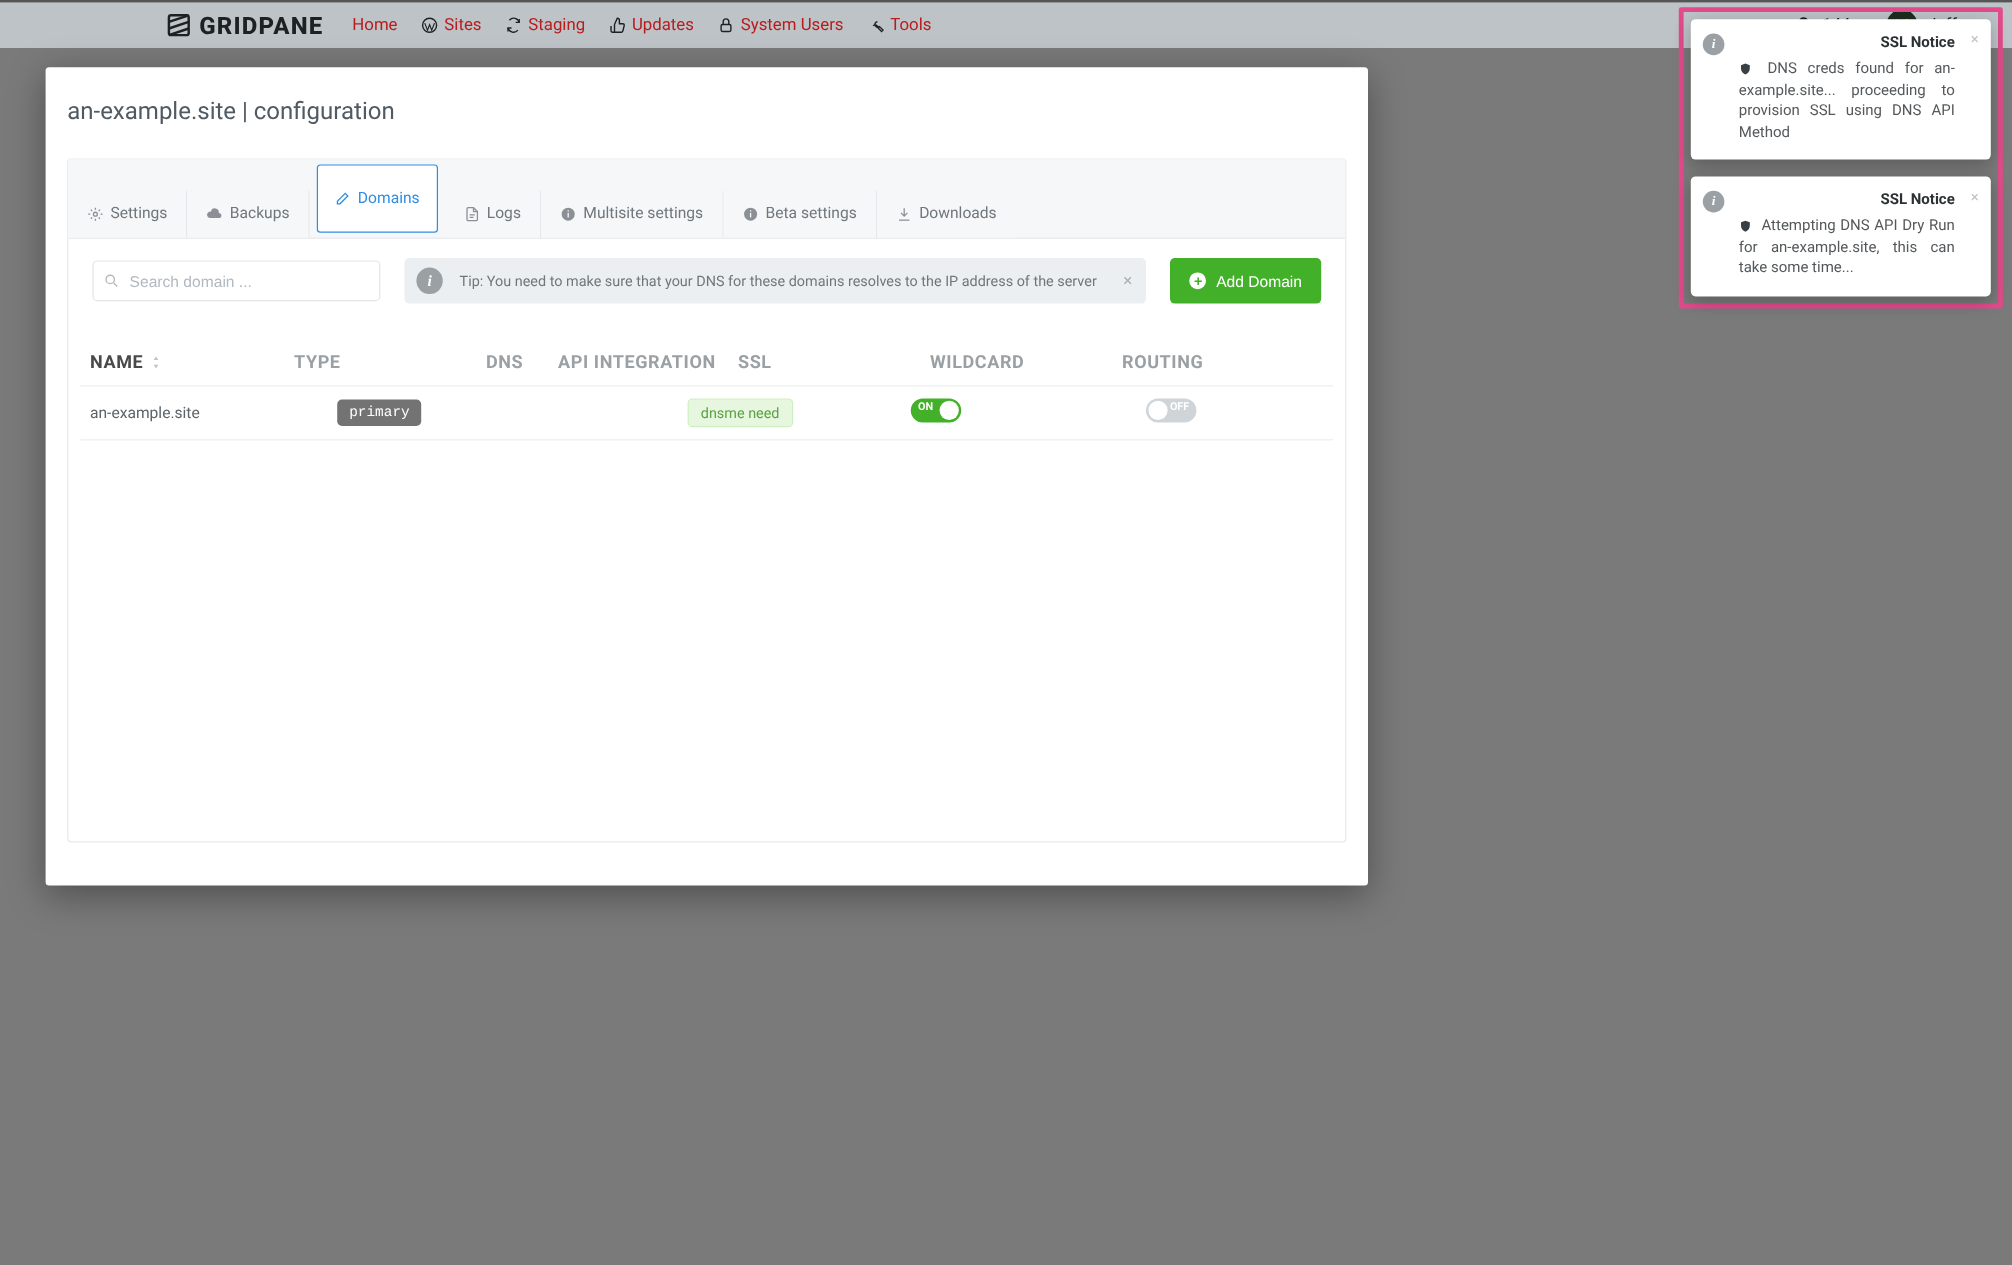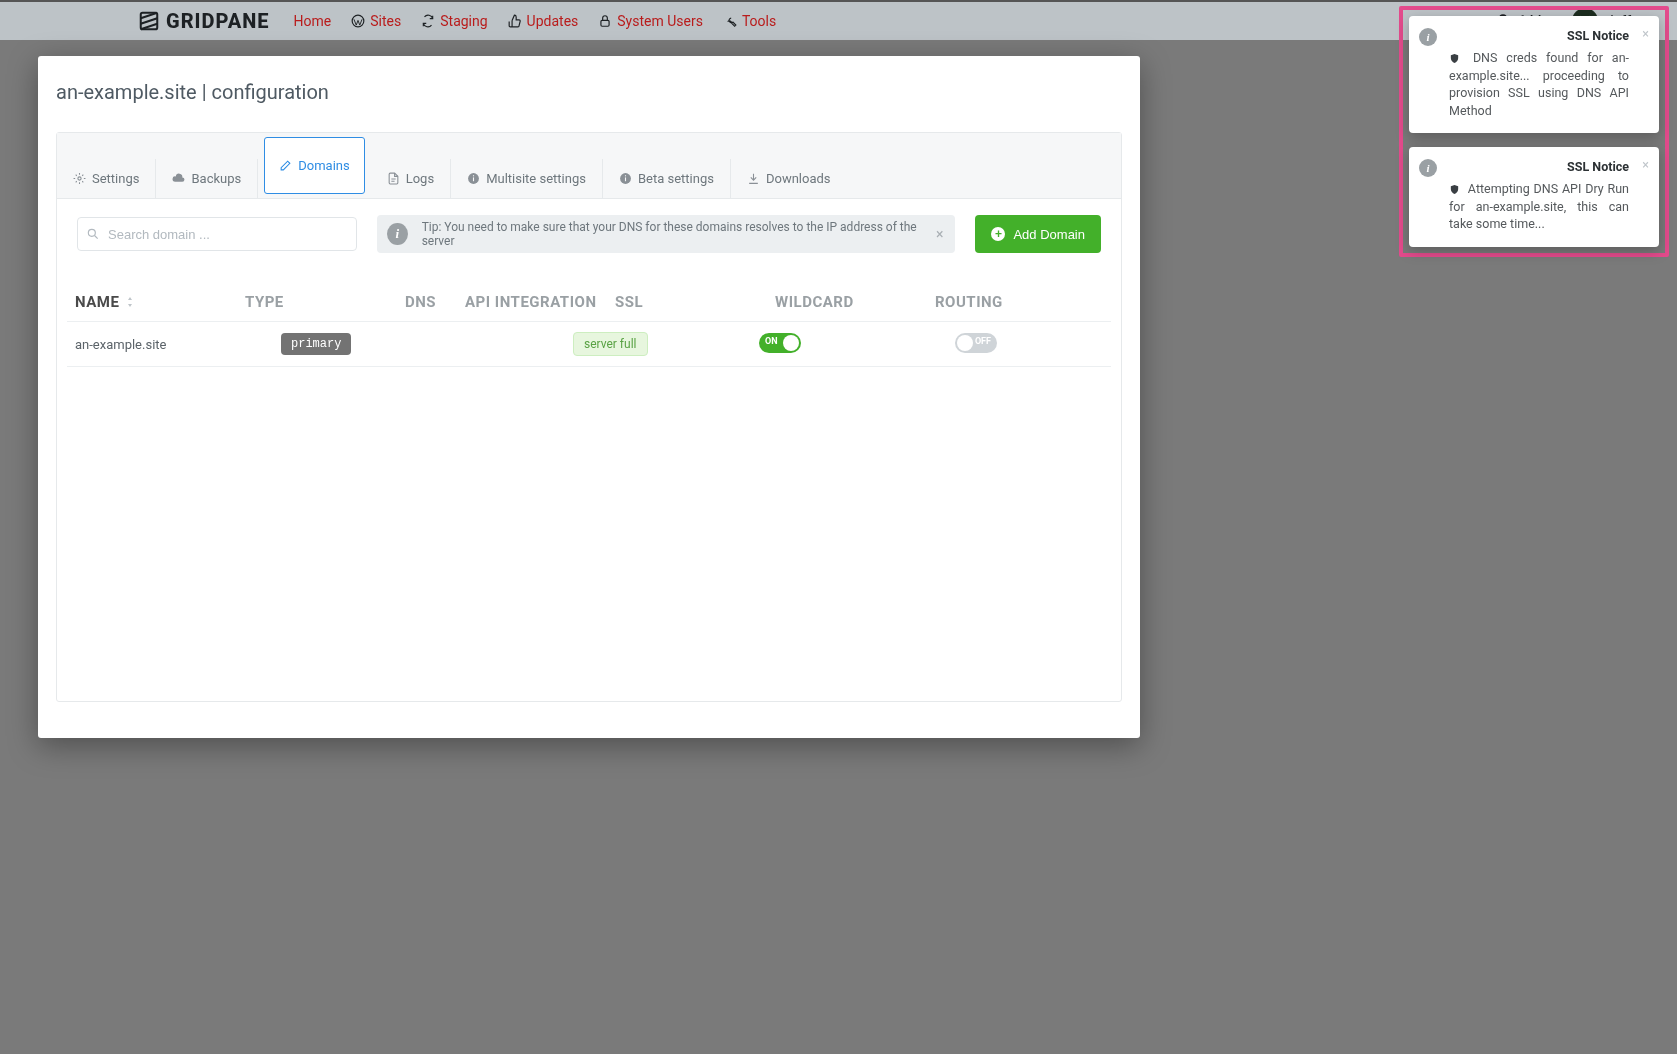--- a/index.html
+++ b/index.html
@@ -114,21 +114,21 @@
     padding: 20px 14px;
   }
   .tab .ic { width:13px; height:13px; }
 
   .toolbar {
     display:flex; align-items:center; gap:20px;
     padding: 16px 20px 0 20px;
   }
   .search-wrap {
     position:relative;
-    width: 280px;
+    width: 240px;
   }
   .search {
     width:100%;
     height:34px;
     border:1px solid #e1e5e8;
     border-radius:4px;
     padding: 0 10px 0 30px;
     font-size:13px;
     color:#6e777d;
     outline:none;
@@ -420,21 +420,21 @@
         <div>an-example.site</div>
         <div>
           <span class="badge badge-primary">primary</span>
         </div>
         <div>
           <span class="dns-ic">
             <span class="bar"></span><span class="bar"></span><span class="bar"></span>
           </span>
         </div>
         <div>
-          <span class="badge badge-api">server full</span>
+          <span class="badge badge-api">dnsme need</span>
         </div>
         <div>
           <span class="toggle on">
             <span class="label">ON</span><span class="knob"></span>
           </span>
         </div>
         <div>
           <span class="toggle off">
             <span class="knob"></span><span class="label">OFF</span>
           </span>

